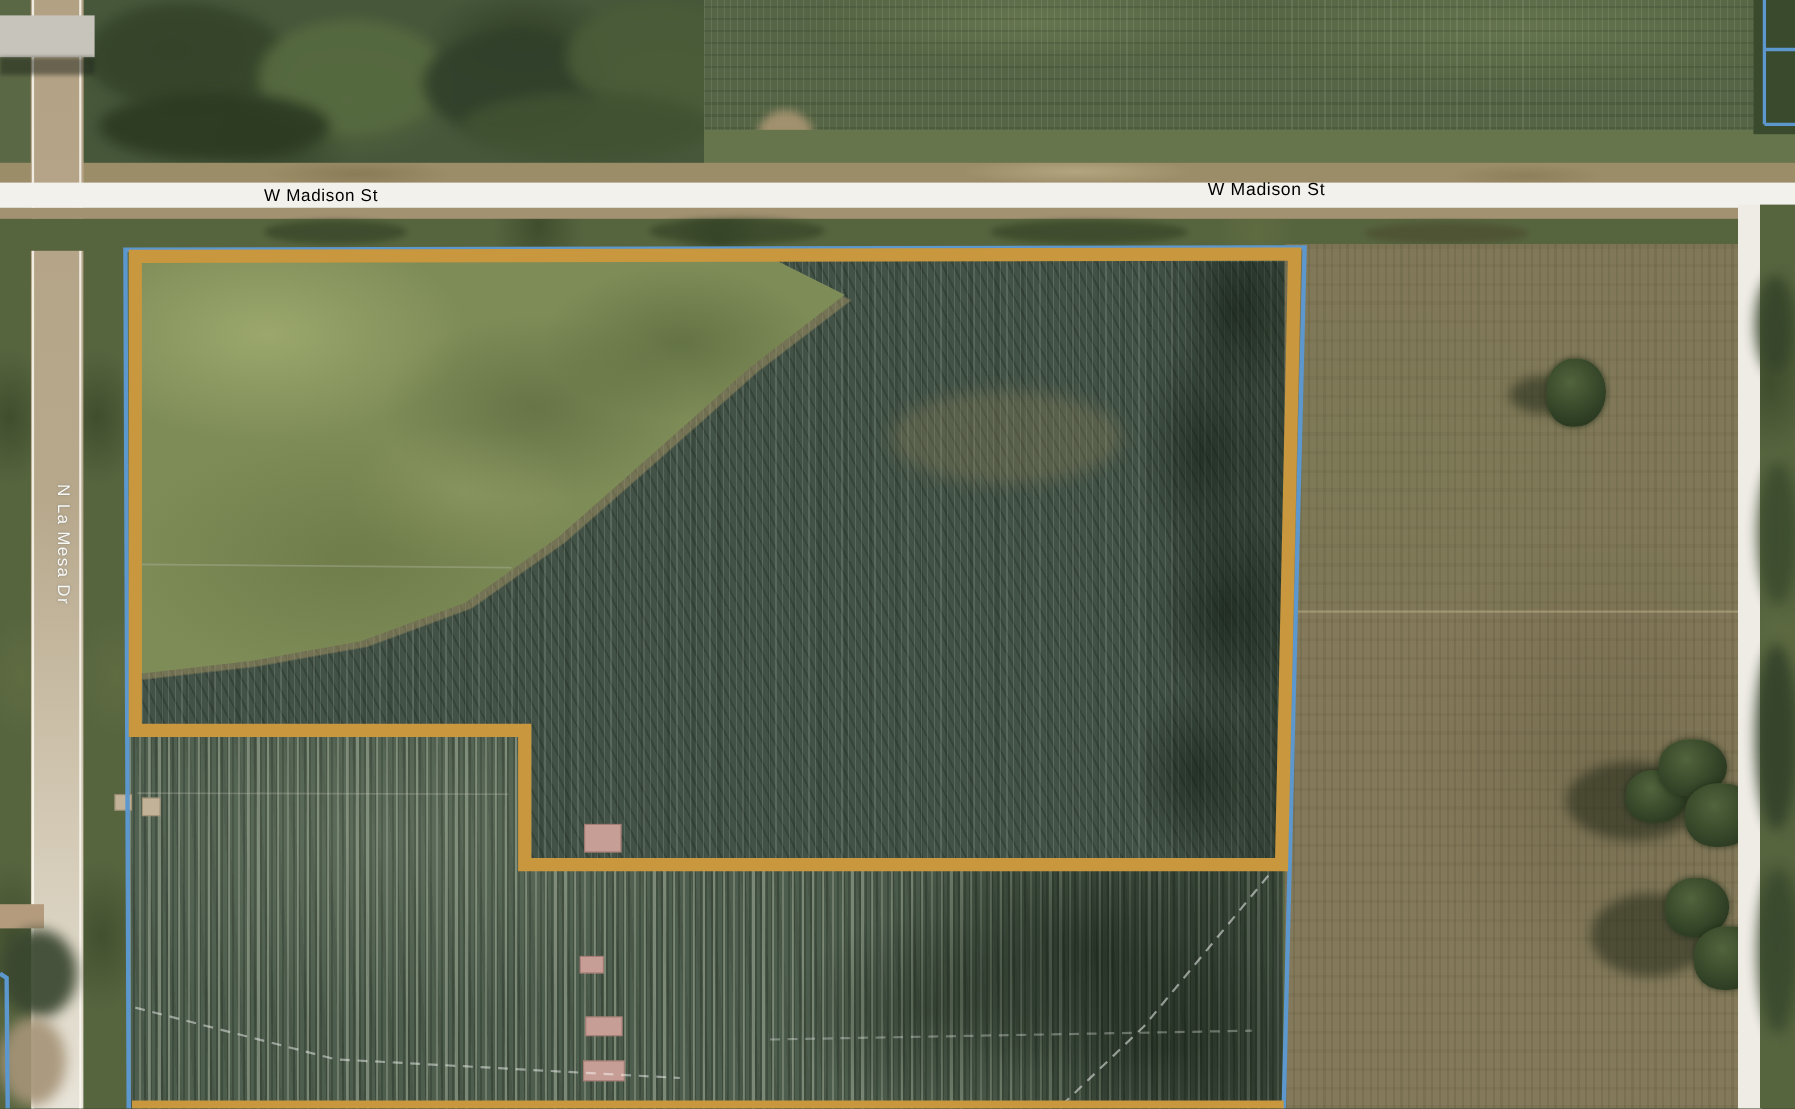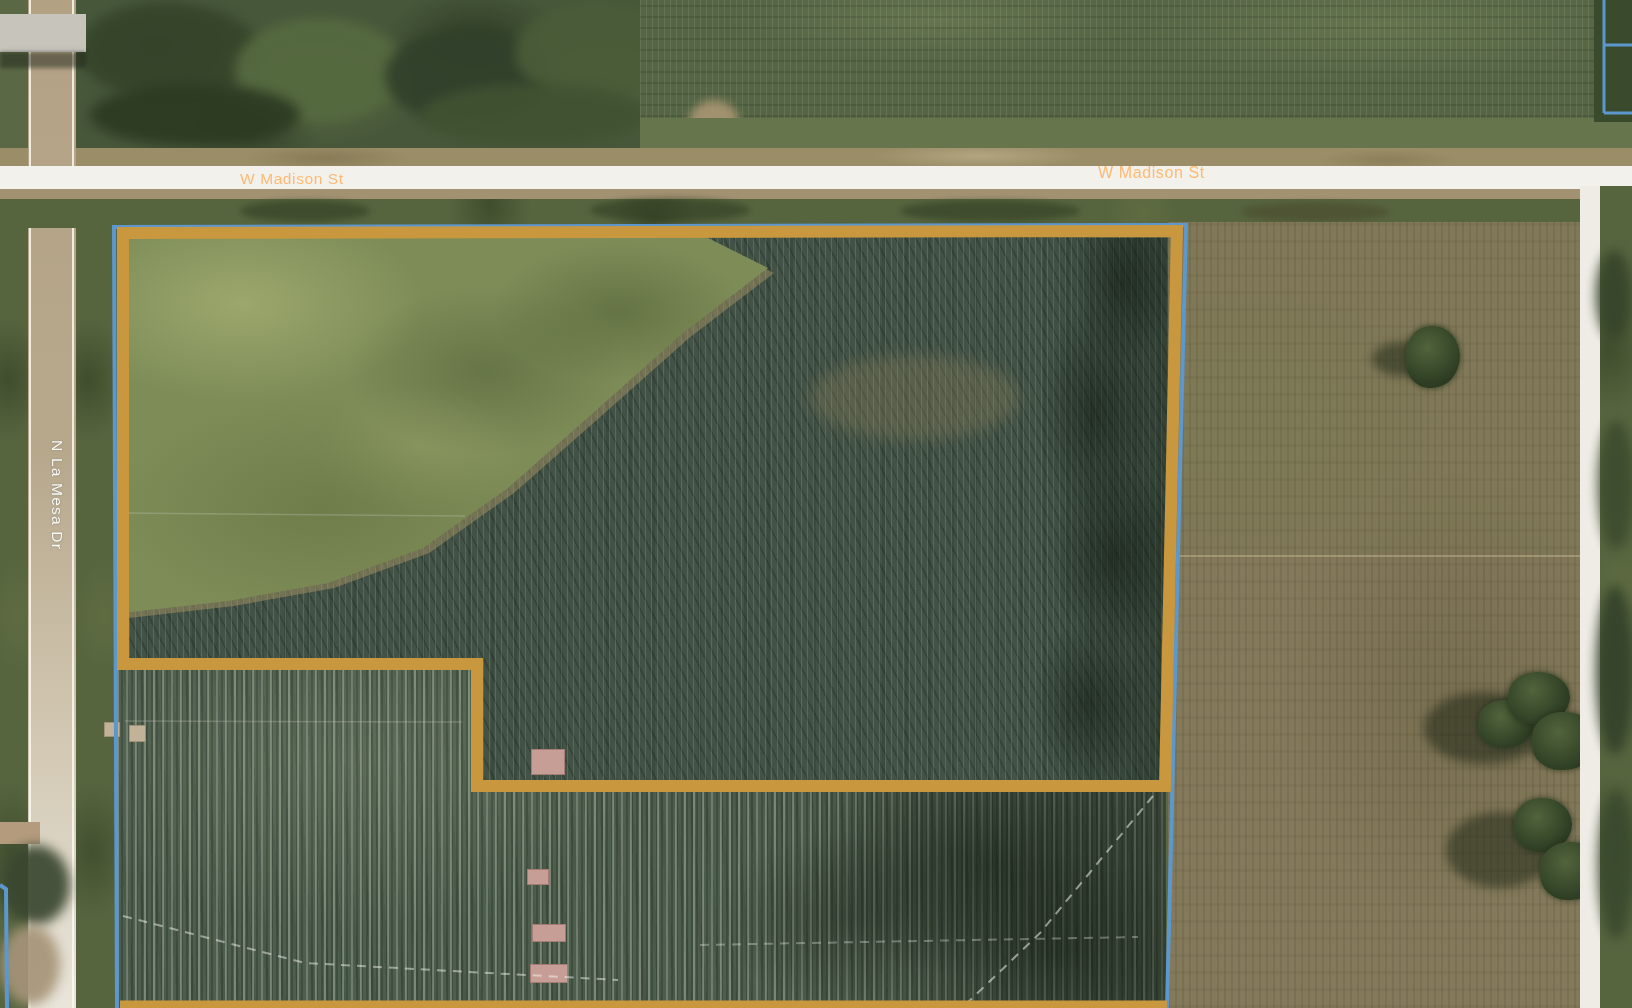--- a/index.html
+++ b/index.html
@@ -58,21 +58,21 @@
     linear-gradient(90deg, transparent 30%, rgba(14,24,14,.34) 92%),
     radial-gradient(ellipse 260px 160px at 70% 35%, rgba(14,24,14,.45), transparent 72%),
     radial-gradient(ellipse 220px 140px at 82% 75%, rgba(14,24,14,.4), transparent 72%),
     radial-gradient(ellipse 180px 120px at 45% 60%, rgba(20,30,18,.3), transparent 72%);}
   .tree{position:absolute;border-radius:48% 52% 55% 45%;
     background:radial-gradient(circle at 40% 35%, #51643c, #2b3a21 75%);
     box-shadow:0 0 5px 1px rgba(30,42,22,.55);}
   .tree-shadow{position:absolute;border-radius:50%;background:rgba(26,36,20,.5);filter:blur(5px);}
   .pink-obj{position:absolute;background:#c79e96;border:1px solid rgba(125,85,75,.45);}
   .tan-obj{position:absolute;background:#c1b298;border:1px solid rgba(110,95,70,.4);}
-  .street-label{position:absolute;font-size:15.5px;color:#fdba74;letter-spacing:.6px;
+  .street-label{position:absolute;font-size:15.5px;color:#000000;letter-spacing:.6px;
     white-space:nowrap;z-index:60;}
   .street-label.vertical{color:#f8f8f5;text-shadow:0 0 2px rgba(110,110,110,.7);
     transform:translate(-50%,-50%) rotate(90deg);letter-spacing:1.2px;}
   svg.overlay{position:absolute;left:0;top:0;z-index:50;}
 </style>
 </head>
 <body>
 
 <div id="map">
 

